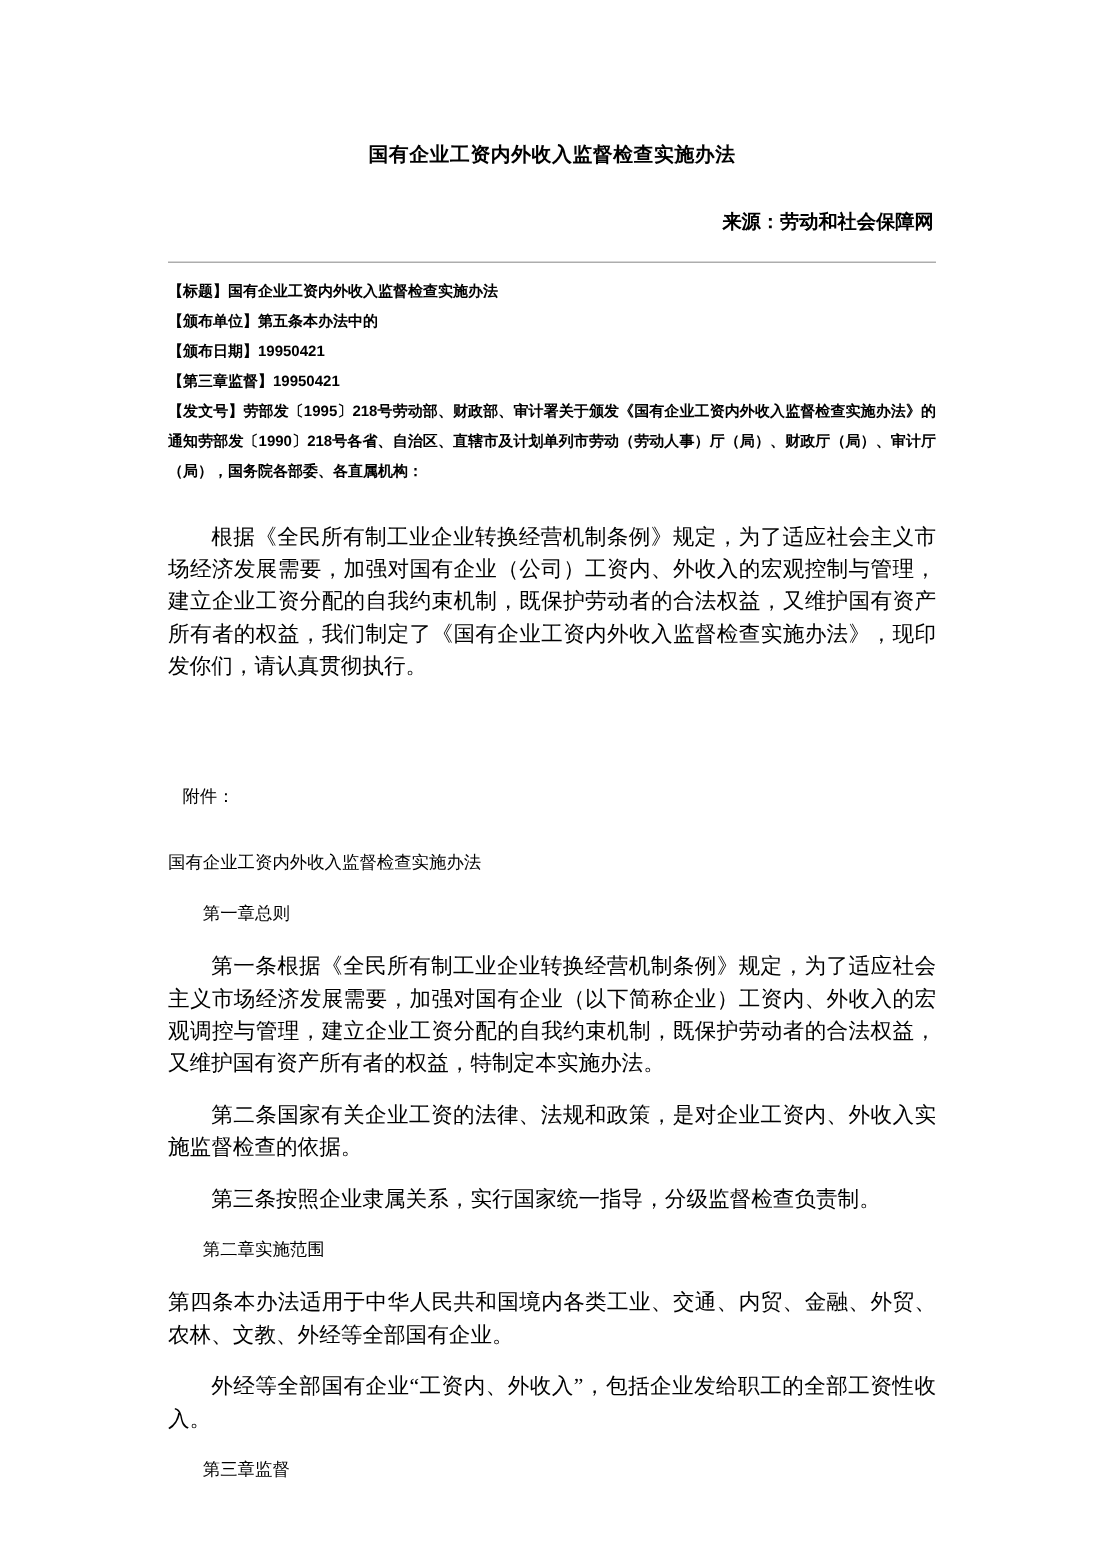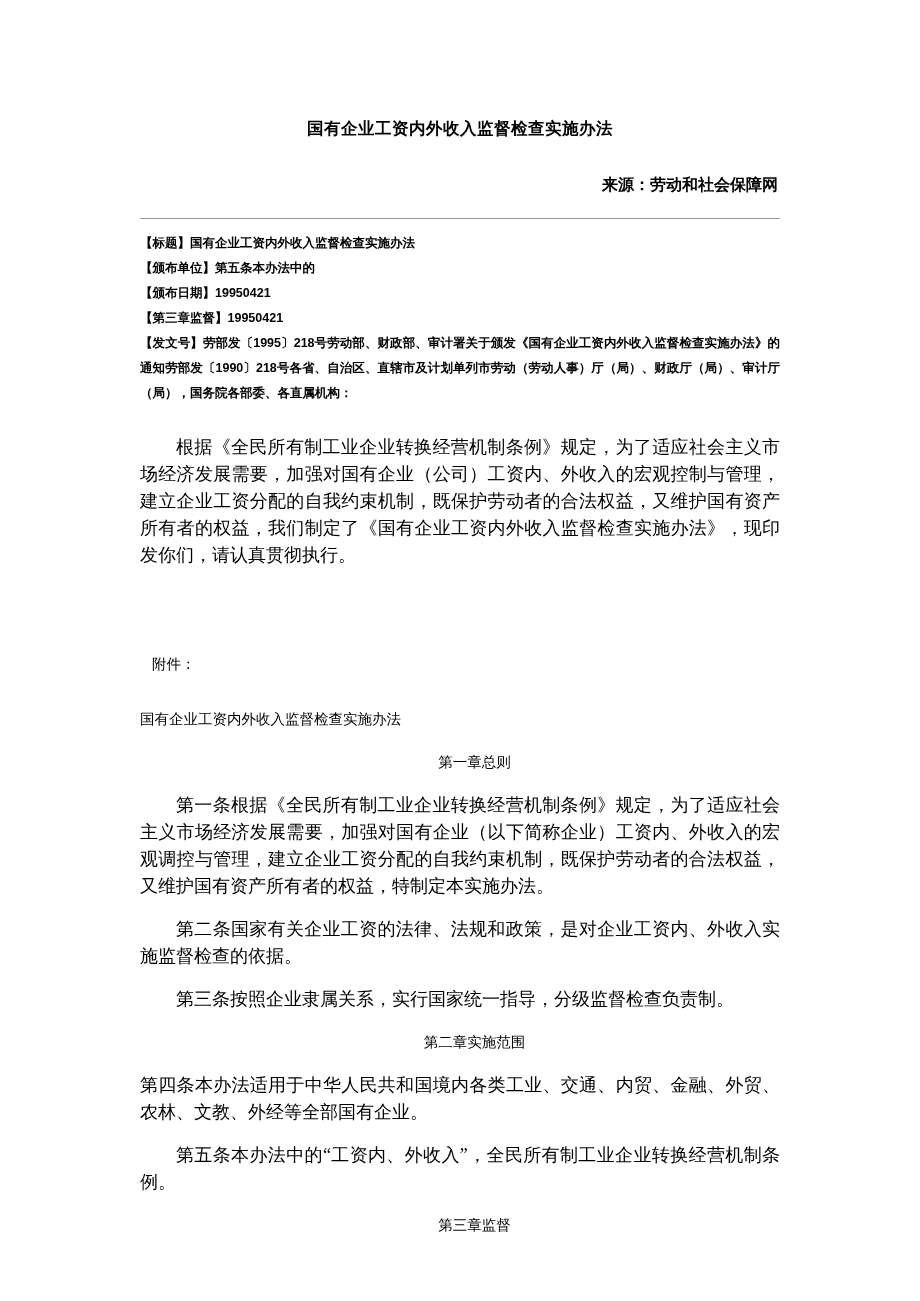--- a/index.html
+++ b/index.html
@@ -79,21 +79,20 @@
     font-size: 14.5px;
     line-height: 27px;
     text-indent: 0;
     margin: 0;
   }
   .chapter {
     font-size: 14.5px;
     line-height: 27px;
     text-indent: 2em;
     margin: 0;
-    text-align: center;
   }
 </style>
 </head>
 <body>
 
 <div class="page">
 
   <h1 class="doc-title">国有企业工资内外收入监督检查实施办法</h1>
 
   <div class="source-line">来源：劳动和社会保障网</div>
@@ -133,17 +132,17 @@
   <p class="body-para">第一条根据《全民所有制工业企业转换经营机制条例》规定，为了适应社会主义市场经济发展需要，加强对国有企业（以下简称企业）工资内、外收入的宏观调控与管理，建立企业工资分配的自我约束机制，既保护劳动者的合法权益，又维护国有资产所有者的权益，特制定本实施办法。</p>
   <div class="gap-small"></div>
   <p class="body-para">第二条国家有关企业工资的法律、法规和政策，是对企业工资内、外收入实施监督检查的依据。</p>
   <div class="gap-small"></div>
   <p class="body-para">第三条按照企业隶属关系，实行国家统一指导，分级监督检查负责制。</p>
   <div class="gap-small"></div>
   <p class="chapter">第二章实施范围</p>
   <div class="gap-small"></div>
   <p class="body-para flush">第四条本办法适用于中华人民共和国境内各类工业、交通、内贸、金融、外贸、农林、文教、外经等全部国有企业。</p>
   <div class="gap-small"></div>
-  <p class="body-para">第五条本办法中的“工资内、外收入”，全民所有制工业企业转换经营机制条例。</p>
+  <p class="body-para">外经等全部国有企业“工资内、外收入”，包括企业发给职工的全部工资性收入。</p>
   <div class="gap-small"></div>
   <p class="chapter">第三章监督</p>
 
 </div>
 
 </body></html>

